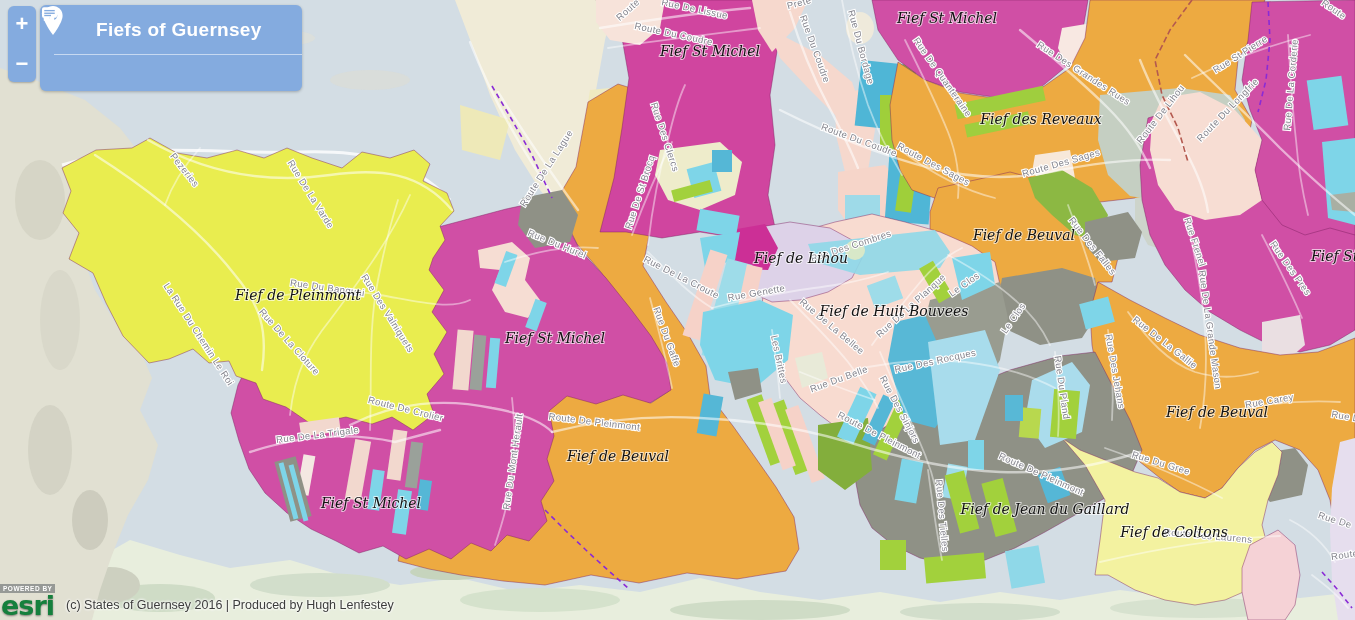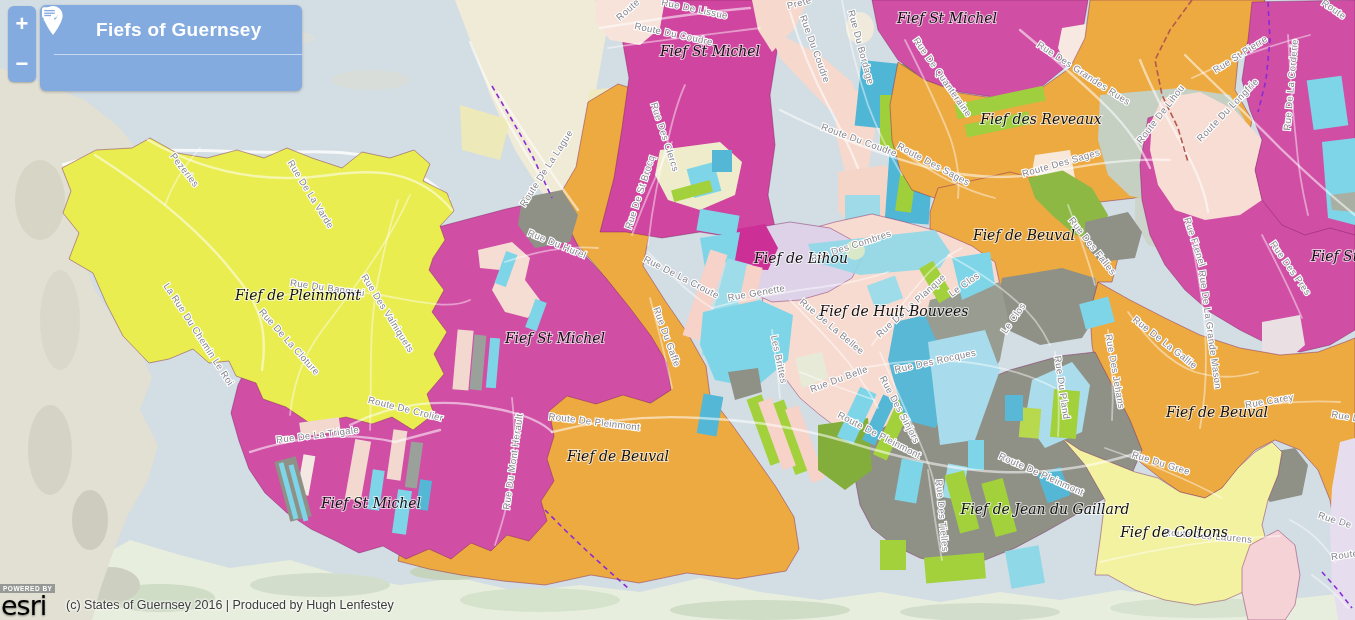--- a/index.html
+++ b/index.html
@@ -23,21 +23,21 @@
          border-radius:6px;box-shadow:0 1px 3px rgba(0,0,0,.25);}
   .panel-top{height:49px;display:flex;align-items:center;border-bottom:1px solid rgba(255,255,255,.55);margin-left:14px;}
   .panel-title{color:#fff;font-size:19px;font-weight:bold;margin-left:22px;letter-spacing:.3px;}
   .pin{margin-left:20px;}
   .panel-bottom{height:32px;display:flex;align-items:center;gap:12px;padding-left:8px;}
   
   .attrib{position:absolute;left:0;bottom:0;height:36px;display:flex;align-items:flex-end;}
   .esri-logo{position:relative;width:62px;height:36px;}
   .powered{position:absolute;left:0;top:0;background:rgba(90,95,100,.55);color:#fff;
            font-size:6.5px;font-weight:bold;padding:1px 3px;letter-spacing:.5px;}
-  .esri-word{position:absolute;left:1px;top:6px;color:#000000;font-size:27px;font-weight:normal;
+  .esri-word{position:absolute;left:1px;top:6px;color:#15803d;font-size:27px;font-weight:bold;
              font-family:"DejaVu Sans",sans-serif;letter-spacing:-1px;
              text-shadow:0 1px 2px rgba(0,0,0,.45);}
   .attrib-text{color:#3c3c3c;font-size:12.5px;margin:0 0 8px 4px;white-space:nowrap;
                text-shadow:0 0 3px #fff,0 0 3px #fff,0 0 3px #fff;}
 </style>
 </head>
 <body>
 
 <div class="stage">
 

